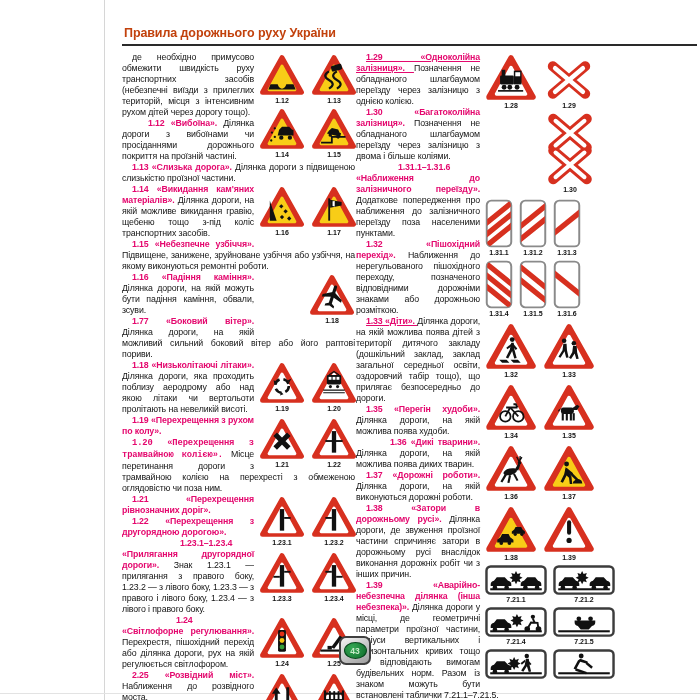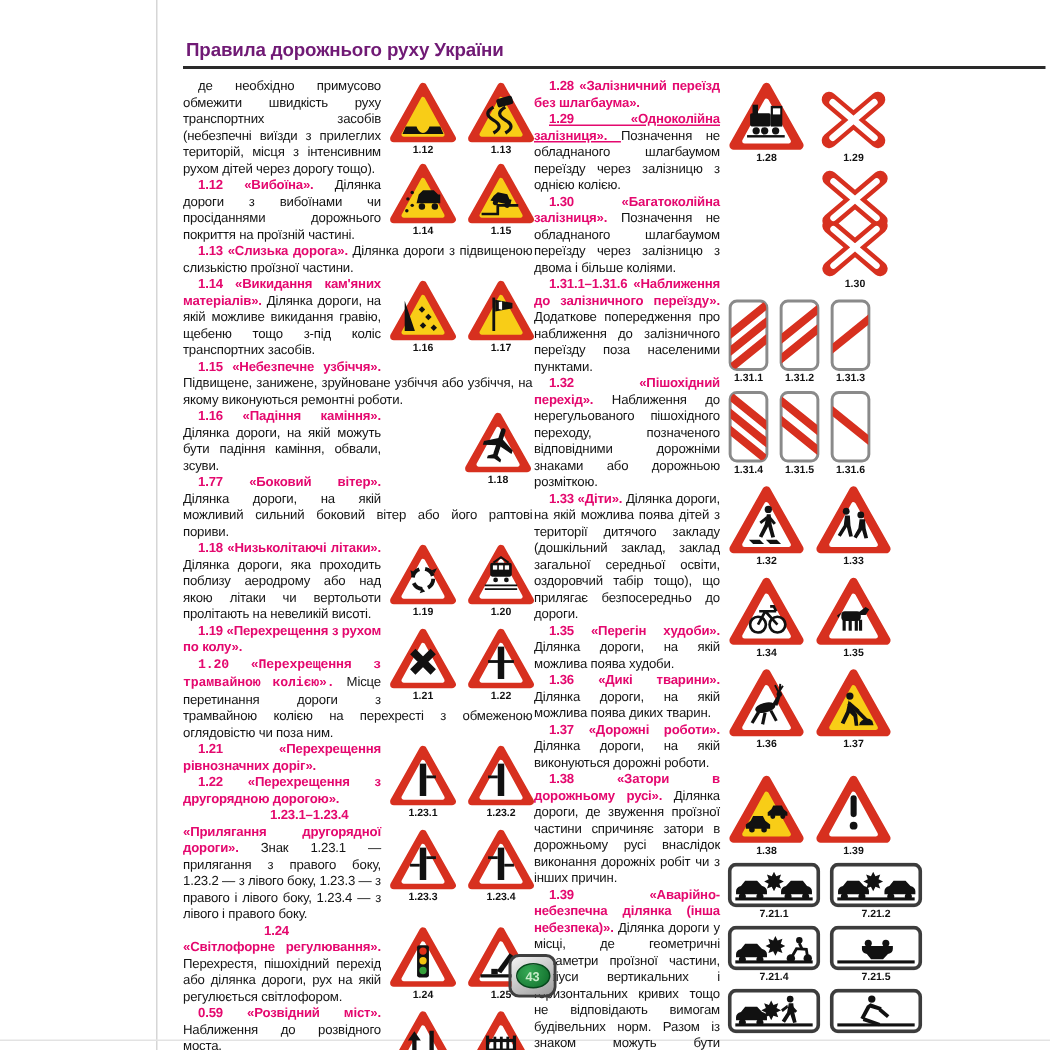--- a/index.html
+++ b/index.html
@@ -1,20 +1,20 @@
 <!DOCTYPE html>
 <html><head>
 <meta charset="utf-8">
 <style>
   html,body{margin:0;padding:0;background:#fff;}
   body{width:700px;height:700px;position:relative;font-family:"Liberation Sans",sans-serif;overflow:hidden;}
   .page{position:absolute;inset:0;background:#fff;overflow:hidden;}
   .scan-edge{position:absolute;left:104px;top:0;bottom:0;width:1px;background:#d6d6d6;}
   .scan-edge-bottom{position:absolute;left:0;right:0;top:693px;height:1px;background:#e3e3e3;}
-  .page-title{position:absolute;left:124px;top:26px;font-size:12.5px;font-weight:bold;color:#701a75;letter-spacing:-0.1px;}
+  .page-title{position:absolute;left:124px;top:26px;font-size:12.5px;font-weight:bold;color:#c2410c;letter-spacing:-0.1px;}
   .header-rule{position:absolute;left:122px;top:44px;width:575px;height:1.5px;background:#2a2a2a;}
   .col{position:absolute;top:52px;font-size:8.8px;line-height:11px;color:#141414;text-align:justify;letter-spacing:-0.12px;}
   #col-left{left:122px;width:233px;}
   #col-right{left:356px;width:341px;}
   .para{margin:0;text-indent:10px;}
   .lead{font-weight:bold;}
   .signblock{float:right;clear:right;display:flex;flex-direction:column;gap:3px;margin:2px 0 3px 5px;}
   .signrow{display:flex;gap:6px;align-items:flex-end;}
   .sign{display:flex;flex-direction:column;align-items:center;}
   .sign-label{font-size:7px;font-weight:bold;color:#111;line-height:8px;margin-top:1px;text-align:center;letter-spacing:0;}
@@ -82,21 +82,21 @@
                 <path fill="#111" d="M25 33 l3-4 h9 l3 4 h2 v5 H23 z"></path>
                 <circle cx="28" cy="39" r="2.4" fill="#111"></circle>
                 <circle cx="39" cy="39" r="2.4" fill="#111"></circle>
               </g>
             </svg>
             <div class="sign-label">1.15</div>
           </div>
         </div>
       </div>
       <p class="para">де необхідно примусово обмежити швидкість руху транспортних засобів (небезпечні виїзди з прилеглих територій, місця з інтенсивним рухом дітей через дорогу тощо).</p>
-      <p class="para"><span class="lead" style="color: rgb(228, 8, 110);">1.12 «Вибоїна». </span>Ділянка дороги з вибоїнами чи просіданнями дорожнього покриття на проїзній частині.</p>
+      <p class="para"><span class="lead" style="color: rgb(228, 8, 110); margin-left: 16px;">1.12 «Вибоїна». </span>Ділянка дороги з вибоїнами чи просіданнями дорожнього покриття на проїзній частині.</p>
       <p class="para"><span class="lead" style="color: rgb(228, 8, 110);">1.13 «Слизька дорога». </span>Ділянка дороги з підвищеною слизькістю проїзної частини.</p>
       <div class="signblock" style="width: 96px;">
         <div class="signrow">
           <div class="sign">
             <svg width="46" height="42" viewBox="0 0 64 58" xmlns="http://www.w3.org/2000/svg">
               <path d="M32 5 L59 53 L5 53 Z" fill="#d7301f" stroke="#d7301f" stroke-width="7" stroke-linejoin="round"></path>
               <path d="M32 16.5 L50 49.5 L14 49.5 Z" fill="#f8cd17" stroke="#f8cd17" stroke-width="4" stroke-linejoin="round"></path>
               <path fill="#111" d="M15 48 V20 l9.5 28 z"></path>
               <g fill="#111">
                 <path d="M28 28 l3-3 3 3 -3 3z"></path>
@@ -295,21 +295,21 @@
                 <rect x="18" y="24" width="3" height="24"></rect>
                 <rect x="43" y="24" width="3" height="24"></rect>
                 <rect x="25" y="25" width="2.6" height="16"></rect>
                 <rect x="31" y="25" width="2.6" height="16"></rect>
                 <rect x="37" y="25" width="2.6" height="16"></rect>
               </g>
             </svg>
           </div>
         </div>
       </div>
-      <p class="para"><span class="lead" style="color: rgb(228, 8, 110);">0.59 «Розвідний міст». </span>Наближення до розвідного моста.</p>
+      <p class="para"><span class="lead" style="color: rgb(228, 8, 110);">2.25 «Розвідний міст». </span>Наближення до розвідного моста.</p>
       <p class="para"><span class="lead" style="color: rgb(228, 8, 110);">1.26 «Двосторонній рух». </span>Початок ділянки дороги (проїзної частини) із зустрічним рухом після одностороннього.</p>
       <div class="clearfix"></div>
     </div>
   <div class="col" id="col-right">
       <div class="signblock" style="width: 212px;">
         <div class="signrow">
           <div class="sign">
             <svg width="52" height="47" viewBox="0 0 64 58" xmlns="http://www.w3.org/2000/svg">
               <path d="M32 5 L59 53 L5 53 Z" fill="#d7301f" stroke="#d7301f" stroke-width="7" stroke-linejoin="round"></path>
               <path d="M32 16.5 L50 49.5 L14 49.5 Z" fill="#fff" stroke="#fff" stroke-width="4" stroke-linejoin="round"></path>
@@ -338,21 +338,20 @@
           <div class="sign spacer" style="width: 52px;"></div>
           <div class="sign">
             <svg width="54" height="72" viewBox="0 0 64 86" xmlns="http://www.w3.org/2000/svg">
               <path d="M12 7 L52 41 M52 7 L12 41 M12 45 L52 79 M52 45 L12 79" stroke="#d7301f" stroke-width="12" stroke-linecap="round" fill="none"></path>
               <path d="M14.8 9.4 L49.2 38.6 M49.2 9.4 L14.8 38.6 M14.8 47.4 L49.2 76.6 M49.2 47.4 L14.8 76.6" stroke="#fff" stroke-width="5" stroke-linecap="round" fill="none"></path>
             </svg>
             <div class="sign-label">1.30</div>
           </div>
         </div>
       </div>
-      <p class="para"><span class="lead" style="color: rgb(228, 8, 110);">1.28 «Залізничний переїзд без шлагбаума».</span></p>
       <p class="para"><span class="lead" style="color: rgb(228, 8, 110); text-decoration: underline;">1.29 «Одноколійна залізниця». </span>Позначення не обладнаного шлагбаумом переїзду через залізницю з однією колією.</p>
       <p class="para"><span class="lead" style="color: rgb(228, 8, 110);">1.30 «Багатоколійна залізниця». </span>Позначення не обладнаного шлагбаумом переїзду через залізницю з двома і більше коліями.</p>
       <div class="signblock" style="width: 212px;">
         <div class="signrow">
           <div class="sign">
             <svg width="28" height="49" viewBox="0 0 34 60" xmlns="http://www.w3.org/2000/svg">
               <defs>
                 <clipPath id="cp1311">
                   <rect x="2.5" y="2.5" width="29" height="55" rx="5"></rect>
                 </clipPath>
@@ -431,21 +430,21 @@
               </defs>
               <rect x="2" y="2" width="30" height="56" rx="5.5" fill="#fff" stroke="#8a8a8a" stroke-width="2.4"></rect>
               <g clip-path="url(#cp1316)">
                 <path d="M-4 12 L38 46 " stroke="#d7301f" stroke-width="6.5" fill="none"></path>
               </g>
             </svg>
             <div class="sign-label">1.31.6</div>
           </div>
         </div>
       </div>
-      <p class="para"><span class="lead" style="color: rgb(228, 8, 110);">1.31.1–1.31.6 «Наближення до залізничного переїзду». </span>Додаткове попередження про наближення до залізничного переїзду поза населеними пунктами.</p>
+      <p class="para"><span class="lead" style="color: rgb(228, 8, 110); margin-left: 32px;">1.31.1–1.31.6 «Наближення до залізничного переїзду». </span>Додаткове попередження про наближення до залізничного переїзду поза населеними пунктами.</p>
       <div class="signblock" style="width: 212px;">
         <div class="signrow">
           <div class="sign">
             <svg width="52" height="47" viewBox="0 0 64 58" xmlns="http://www.w3.org/2000/svg">
               <path d="M32 5 L59 53 L5 53 Z" fill="#d7301f" stroke="#d7301f" stroke-width="7" stroke-linejoin="round"></path>
               <path d="M32 16.5 L50 49.5 L14 49.5 Z" fill="#fff" stroke="#fff" stroke-width="4" stroke-linejoin="round"></path>
               <g fill="#111">
                 <circle cx="33.5" cy="20.5" r="3"></circle>
                 <path d="M32.3 24.5 l-1.8 8.5 -4.8 9.5 2.8 1.4 4.9-9.3 2.6 9.3 3-.8 -2.7-10 -.9-8.6z"></path>
                 <path d="M32 26 l-5.8 4.6 1.4 1.9 4.9-3.8z"></path>
@@ -497,21 +496,21 @@
                 <rect x="28" y="36" width="2.6" height="9"></rect>
                 <rect x="33" y="36" width="2.6" height="9"></rect>
                 <rect x="36.5" y="36" width="2.6" height="9"></rect>
                 <path d="M22 30 l-3.5 2.5 1 2z"></path>
               </g>
             </svg>
             <div class="sign-label">1.35</div>
           </div>
         </div>
       </div>
-      <p class="para"><span class="lead" style="color: rgb(228, 8, 110);">1.33 «Діти». </span>Ділянка дороги, на якій можлива поява дітей з території дитячого закладу (дошкільний заклад, заклад загальної середньої освіти, оздоровчий табір тощо), що прилягає безпосередньо до дороги.</p>
+      <p class="para"><span class="lead" style="color: rgb(228, 8, 110); text-decoration: underline;">1.33 «Діти». </span>Ділянка дороги, на якій можлива поява дітей з території дитячого закладу (дошкільний заклад, заклад загальної середньої освіти, оздоровчий табір тощо), що прилягає безпосередньо до дороги.</p>
       <div class="signblock" style="width: 212px;">
         <div class="signrow">
           <div class="sign">
             <svg width="52" height="47" viewBox="0 0 64 58" xmlns="http://www.w3.org/2000/svg">
               <path d="M32 5 L59 53 L5 53 Z" fill="#d7301f" stroke="#d7301f" stroke-width="7" stroke-linejoin="round"></path>
               <path d="M32 16.5 L50 49.5 L14 49.5 Z" fill="#fff" stroke="#fff" stroke-width="4" stroke-linejoin="round"></path>
               <g fill="#111">
                 <ellipse cx="31" cy="33" rx="8.5" ry="4" transform="rotate(-14 31 33)"></ellipse>
                 <path d="M36.5 30.5 l4.5-7.5 2.5 1 -2.5 7.5z"></path>
                 <circle cx="42.5" cy="22" r="2.2"></circle>
@@ -533,21 +532,21 @@
                 <path d="M29 28 l8 7 -2 2.2 -8-6.5z"></path>
                 <path d="M34.5 33 l9.5 9.5 -2.2 2.2 -9.3-9.3z"></path>
                 <path d="M37.5 45 q5.5-5.5 10-1 l1 3.5 h-12z"></path>
               </g>
             </svg>
             <div class="sign-label">1.37</div>
           </div>
         </div>
       </div>
       <p class="para"><span class="lead" style="color: rgb(228, 8, 110);">1.35 «Перегін худоби». </span>Ділянка дороги, на якій можлива поява худоби.</p>
-      <p class="para"><span class="lead" style="color: rgb(228, 8, 110);">1.36 «Дикі тварини». </span>Ділянка дороги, на якій можлива поява диких тварин.</p>
+      <p class="para"><span class="lead" style="color: rgb(228, 8, 110); margin-left: 24px;">1.36 «Дикі тварини». </span>Ділянка дороги, на якій можлива поява диких тварин.</p>
       <p class="para"><span class="lead" style="color: rgb(228, 8, 110);">1.37 «Дорожні роботи». </span>Ділянка дороги, на якій виконуються дорожні роботи.</p>
       <div class="signblock" style="width: 212px;">
         <div class="signrow">
           <div class="sign">
             <svg width="52" height="47" viewBox="0 0 64 58" xmlns="http://www.w3.org/2000/svg">
               <path d="M32 5 L59 53 L5 53 Z" fill="#d7301f" stroke="#d7301f" stroke-width="7" stroke-linejoin="round"></path>
               <path d="M32 16.5 L50 49.5 L14 49.5 Z" fill="#f8cd17" stroke="#f8cd17" stroke-width="4" stroke-linejoin="round"></path>
               <g fill="#111">
                 <path d="M15 41.5 l4-3 2-4 h8 l2 4 4 3 v3.5 H15z"></path>
                 <circle cx="20" cy="45.8" r="2.3"></circle>

